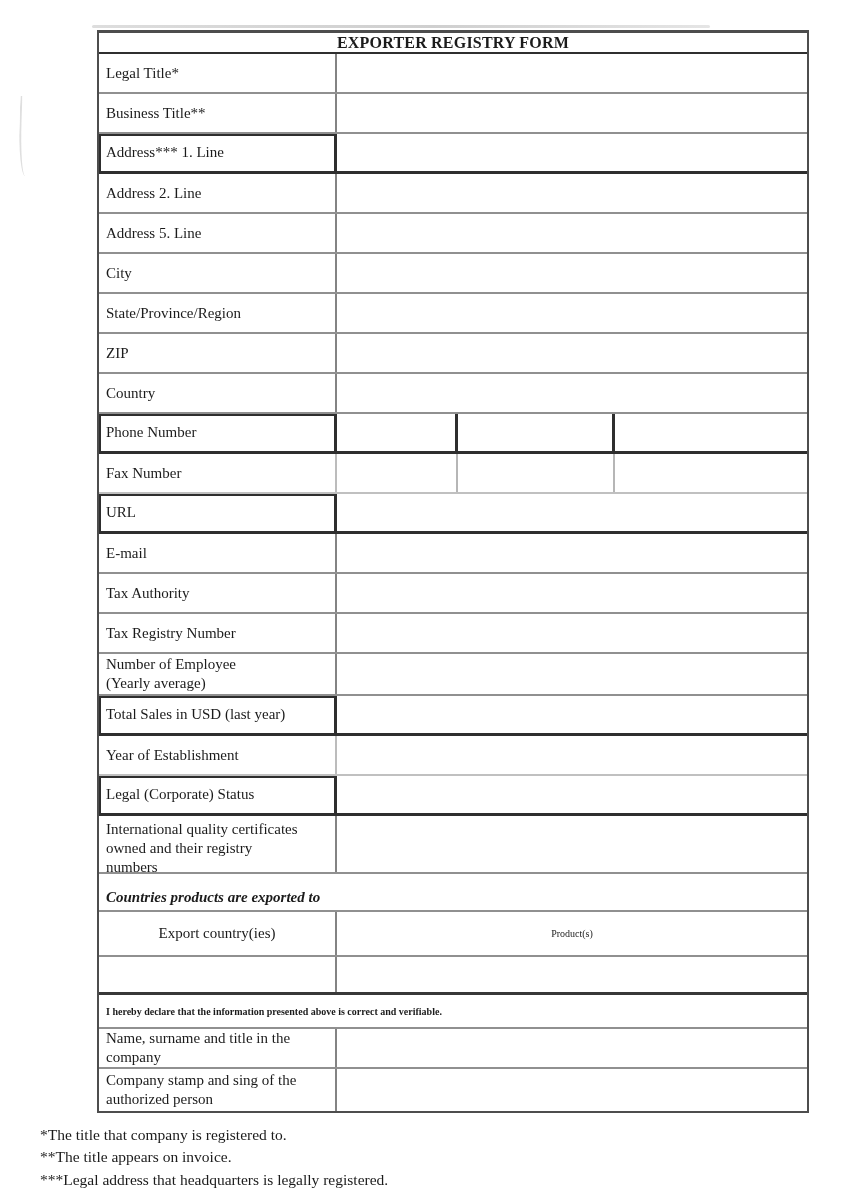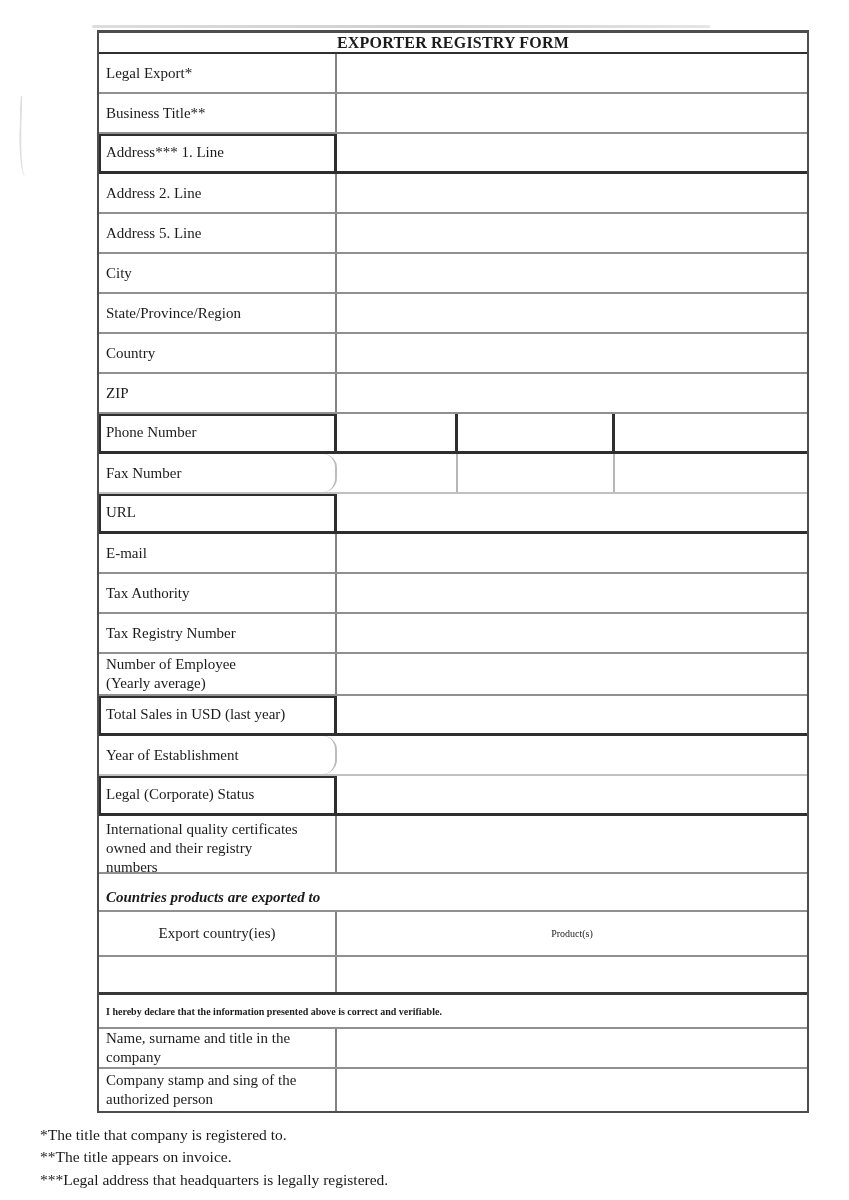--- a/index.html
+++ b/index.html
@@ -26,21 +26,21 @@
     height:21px;border-bottom:2px solid #2f2f2f;display:flex;
     align-items:center;justify-content:center;font-weight:bold;font-size:16px;
     letter-spacing:.2px;box-sizing:border-box;
   }
   .dark{
     border-bottom:3px solid #2e2e2e;
     box-shadow:inset 0 2px 0 #2e2e2e,inset 2px 0 0 #2e2e2e,inset -2px 0 0 #2e2e2e;
   }
   .dark .lab{border-right-color:#2e2e2e;border-right-width:3px;}
   .light{border-bottom-color:#c0c0c0;}
-  .light .lab{border-right-color:#bcbcbc;border-radius:14px;}
+  .light .lab{border-right-color:#bcbcbc;}
   .bdark{border-bottom:3px solid #383838;}
   .top-align .lab{align-items:flex-start;padding-top:4px;font-family:Liberation Serif, serif;}
   .split{display:flex;}
   .split>div{box-sizing:border-box;}
   .sub1{flex:0 0 121px}.sub2{flex:0 0 157px}.sub3{flex:1 1 auto}
   .dark .split>div{border-right:3px solid #2e2e2e;}
   .dark .split>div:last-child{border-right:0;}
   .light .split>div{border-right:2px solid #b6b6b6;}
   .light .split>div:last-child{border-right:0;}
   .full{flex:1 1 auto;display:flex;align-items:center;padding-left:7px;font-size:10px;box-sizing:border-box;}
@@ -65,21 +65,21 @@
 <div class="page">
 
   <div class="artifact-top"></div>
   <div class="artifact-left"></div>
 
   <div class="form-table">
 
     <div class="title-row">EXPORTER REGISTRY FORM</div>
 
     <div class="r h40">
-      <div class="lab">Legal Export*</div>
+      <div class="lab">Legal Title*</div>
       <div class="val"></div>
     </div>
 
     <div class="r h40">
       <div class="lab">Business Title**</div>
       <div class="val"></div>
     </div>
 
     <div class="r h40 dark">
       <div class="lab">Address*** 1. Line</div>
@@ -100,26 +100,26 @@
       <div class="lab">City</div>
       <div class="val"></div>
     </div>
 
     <div class="r h40">
       <div class="lab">State/Province/Region</div>
       <div class="val"></div>
     </div>
 
     <div class="r h40">
+      <div class="lab">ZIP</div>
+      <div class="val"></div>
+    </div>
+
+    <div class="r h40">
       <div class="lab">Country</div>
-      <div class="val"></div>
-    </div>
-
-    <div class="r h40">
-      <div class="lab">ZIP</div>
       <div class="val"></div>
     </div>
 
     <div class="r h40 dark">
       <div class="lab">Phone Number</div>
       <div class="val split">
         <div class="sub1"></div>
         <div class="sub2"></div>
         <div class="sub3"></div>
       </div>

